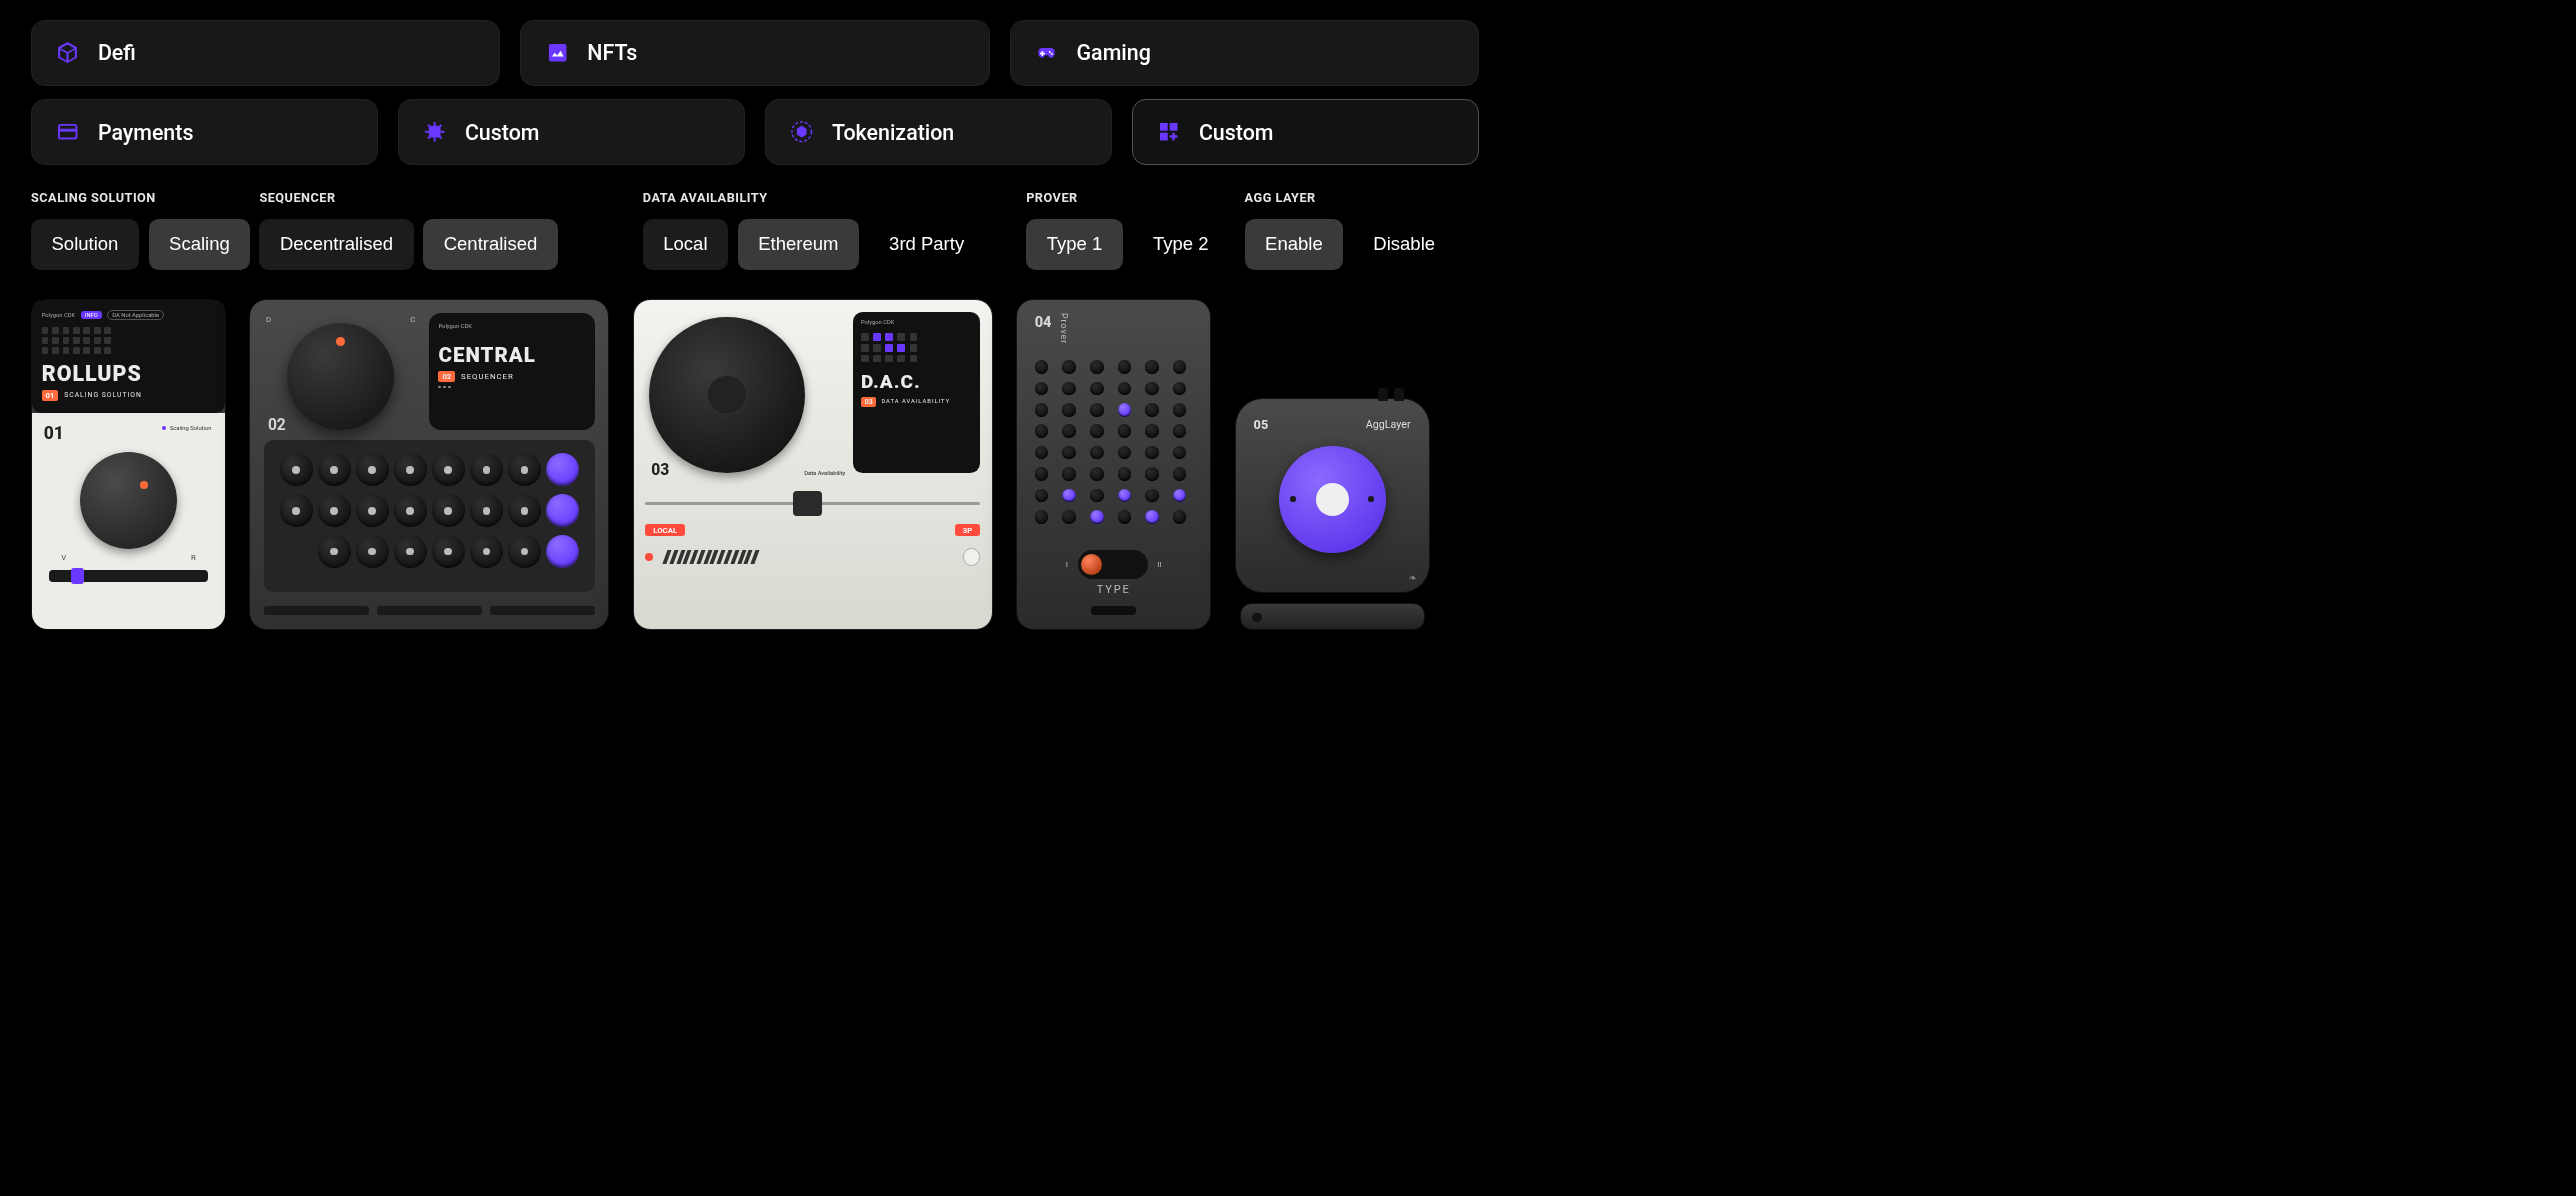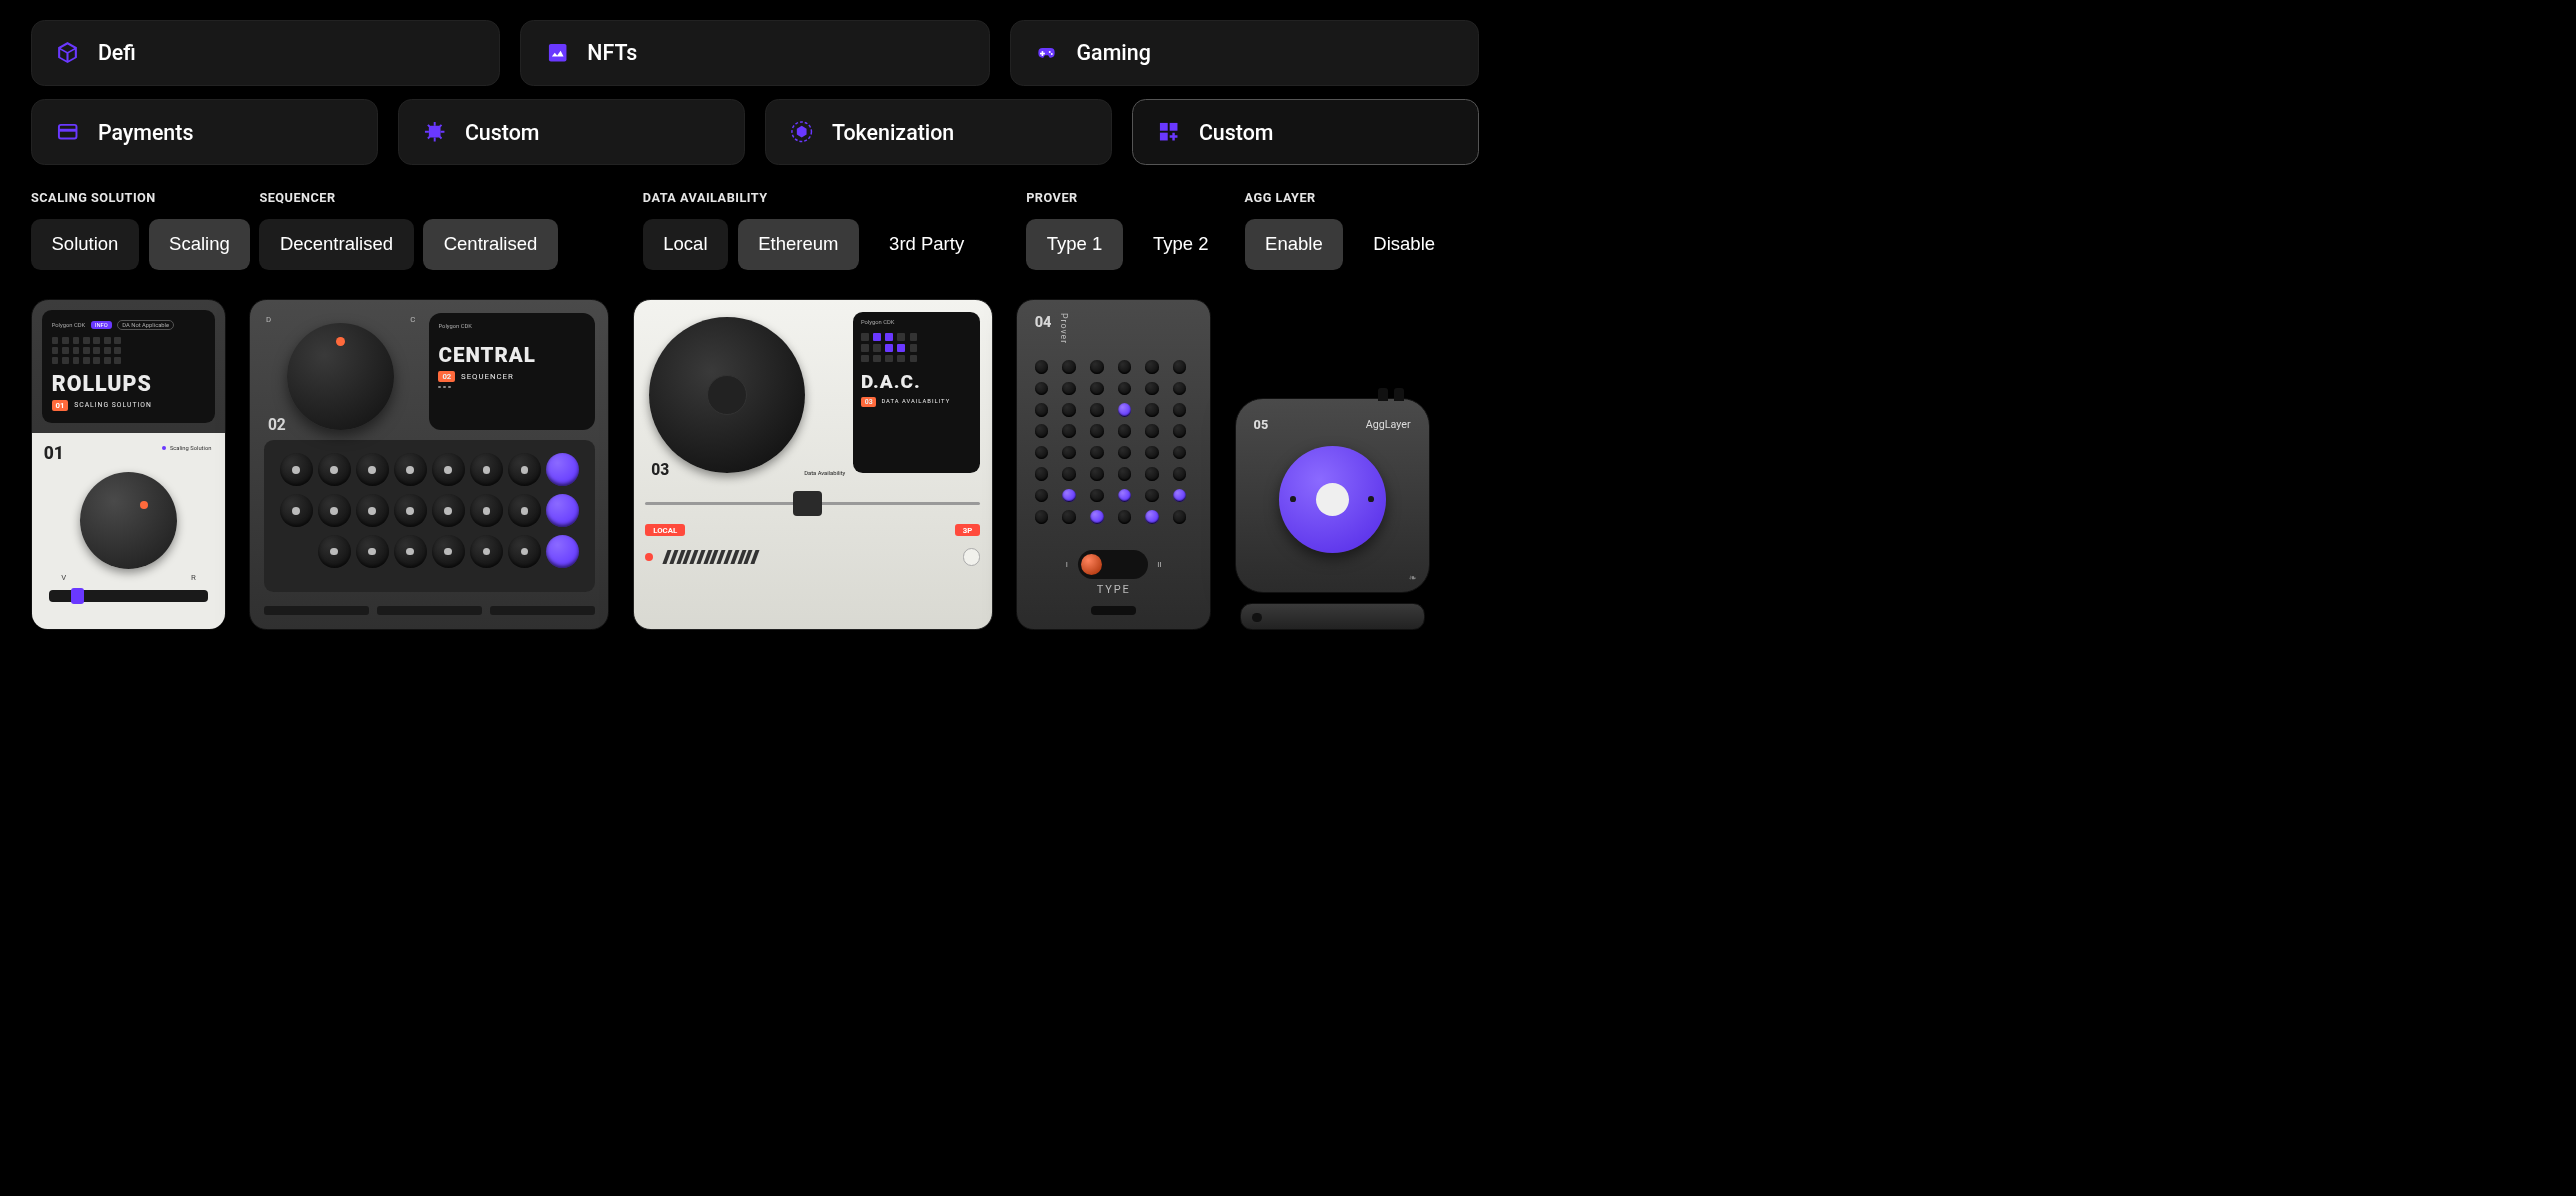--- a/index.html
+++ b/index.html
@@ -53,21 +53,21 @@
   }
   .pill.active { background: #3a3a3a; }
   .pill.plain { background: transparent; }
 
   
   .device-row { display: flex; gap: 23.4px; margin-top: 29px; align-items: flex-end; }
   .device { border-radius: 17.5px; position: relative; box-shadow: 0 7.8px 29px rgba(0,0,0,.6); }
 
   
   .d01 { width: 195px; height: 331px; background: linear-gradient(#3c3c3c,#2a2a2a); border: 1.9px solid #111; display: flex; flex-direction: column; }
-  .d01 .screen { margin: 10px; background: #111; border-radius: 9.7px; padding: 9.7px 9.7px 11.7px; color: #ececec; }
+  .d01 .screen { margin: 0; background: #111; border-radius: 9.7px; padding: 9.7px 9.7px 11.7px; color: #ececec; }
   .d01 .hdrline { display:flex; align-items:center; gap:5.8px; font-size:5.8px; color:#aaa; }
   .d01 .hdrline .badge { background:#6a38ff; color:#fff; border-radius:2.9px; padding:1px 3.9px; font-size:5.8px; }
   .d01 .hdrline .badge2 { border:1px solid #555; border-radius:5.8px; padding:1px 3.9px; font-size:5.8px; }
   .d01 .dotgrid { display:grid; grid-template-columns:repeat(7,1fr); gap:2.9px; margin:7.8px 0; width:70px; }
   .d01 .dotgrid i { width:6.8px; height:6.8px; background:#333; border-radius:1px; display:block;}
   .d01 .rollups { font-weight:900; font-size:21.4px; letter-spacing:1px; }
   .d01 .sub { display:flex; align-items:center; gap:5.8px; margin-top:3.9px; }
   .d01 .sub .n { background:#ff6a3c; color:#fff; font-size:7.8px; font-weight:700; padding:1px 3.9px; border-radius:1.9px;}
   .d01 .sub .t { font-size:6.8px; letter-spacing:1px; line-height:1;}
   .d01 .lower { flex:1; background:#ecece8; border-radius:0 0 15.6px 15.6px; margin:0; padding:9.7px 11.7px 13.6px; position:relative; color:#222;}

